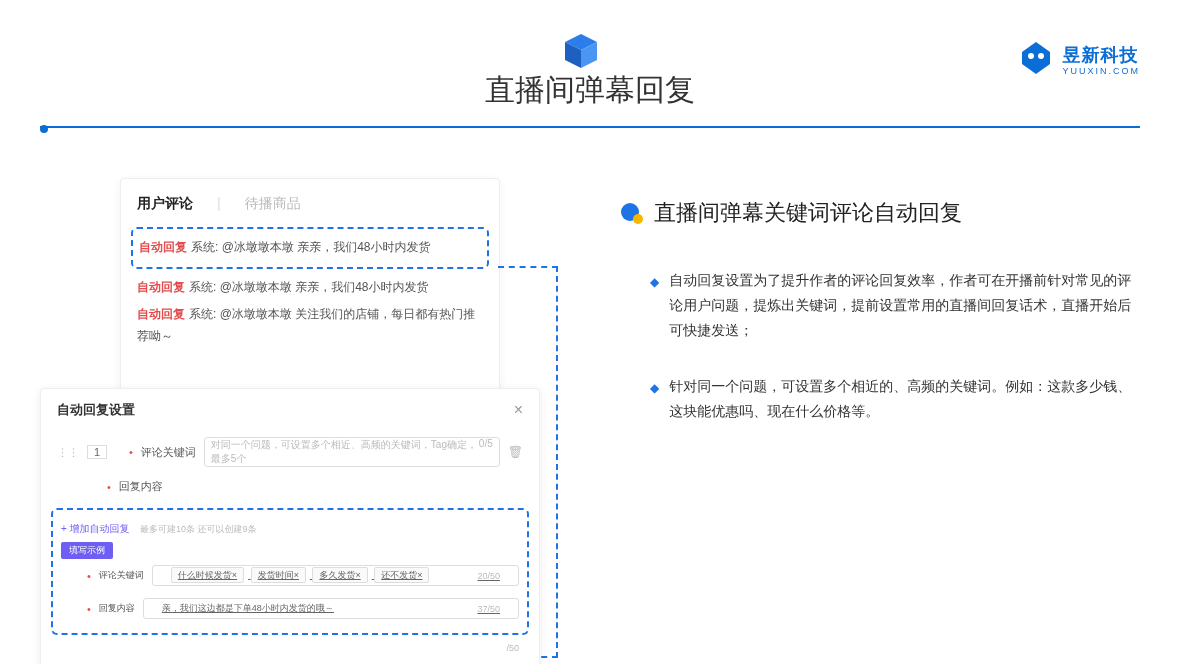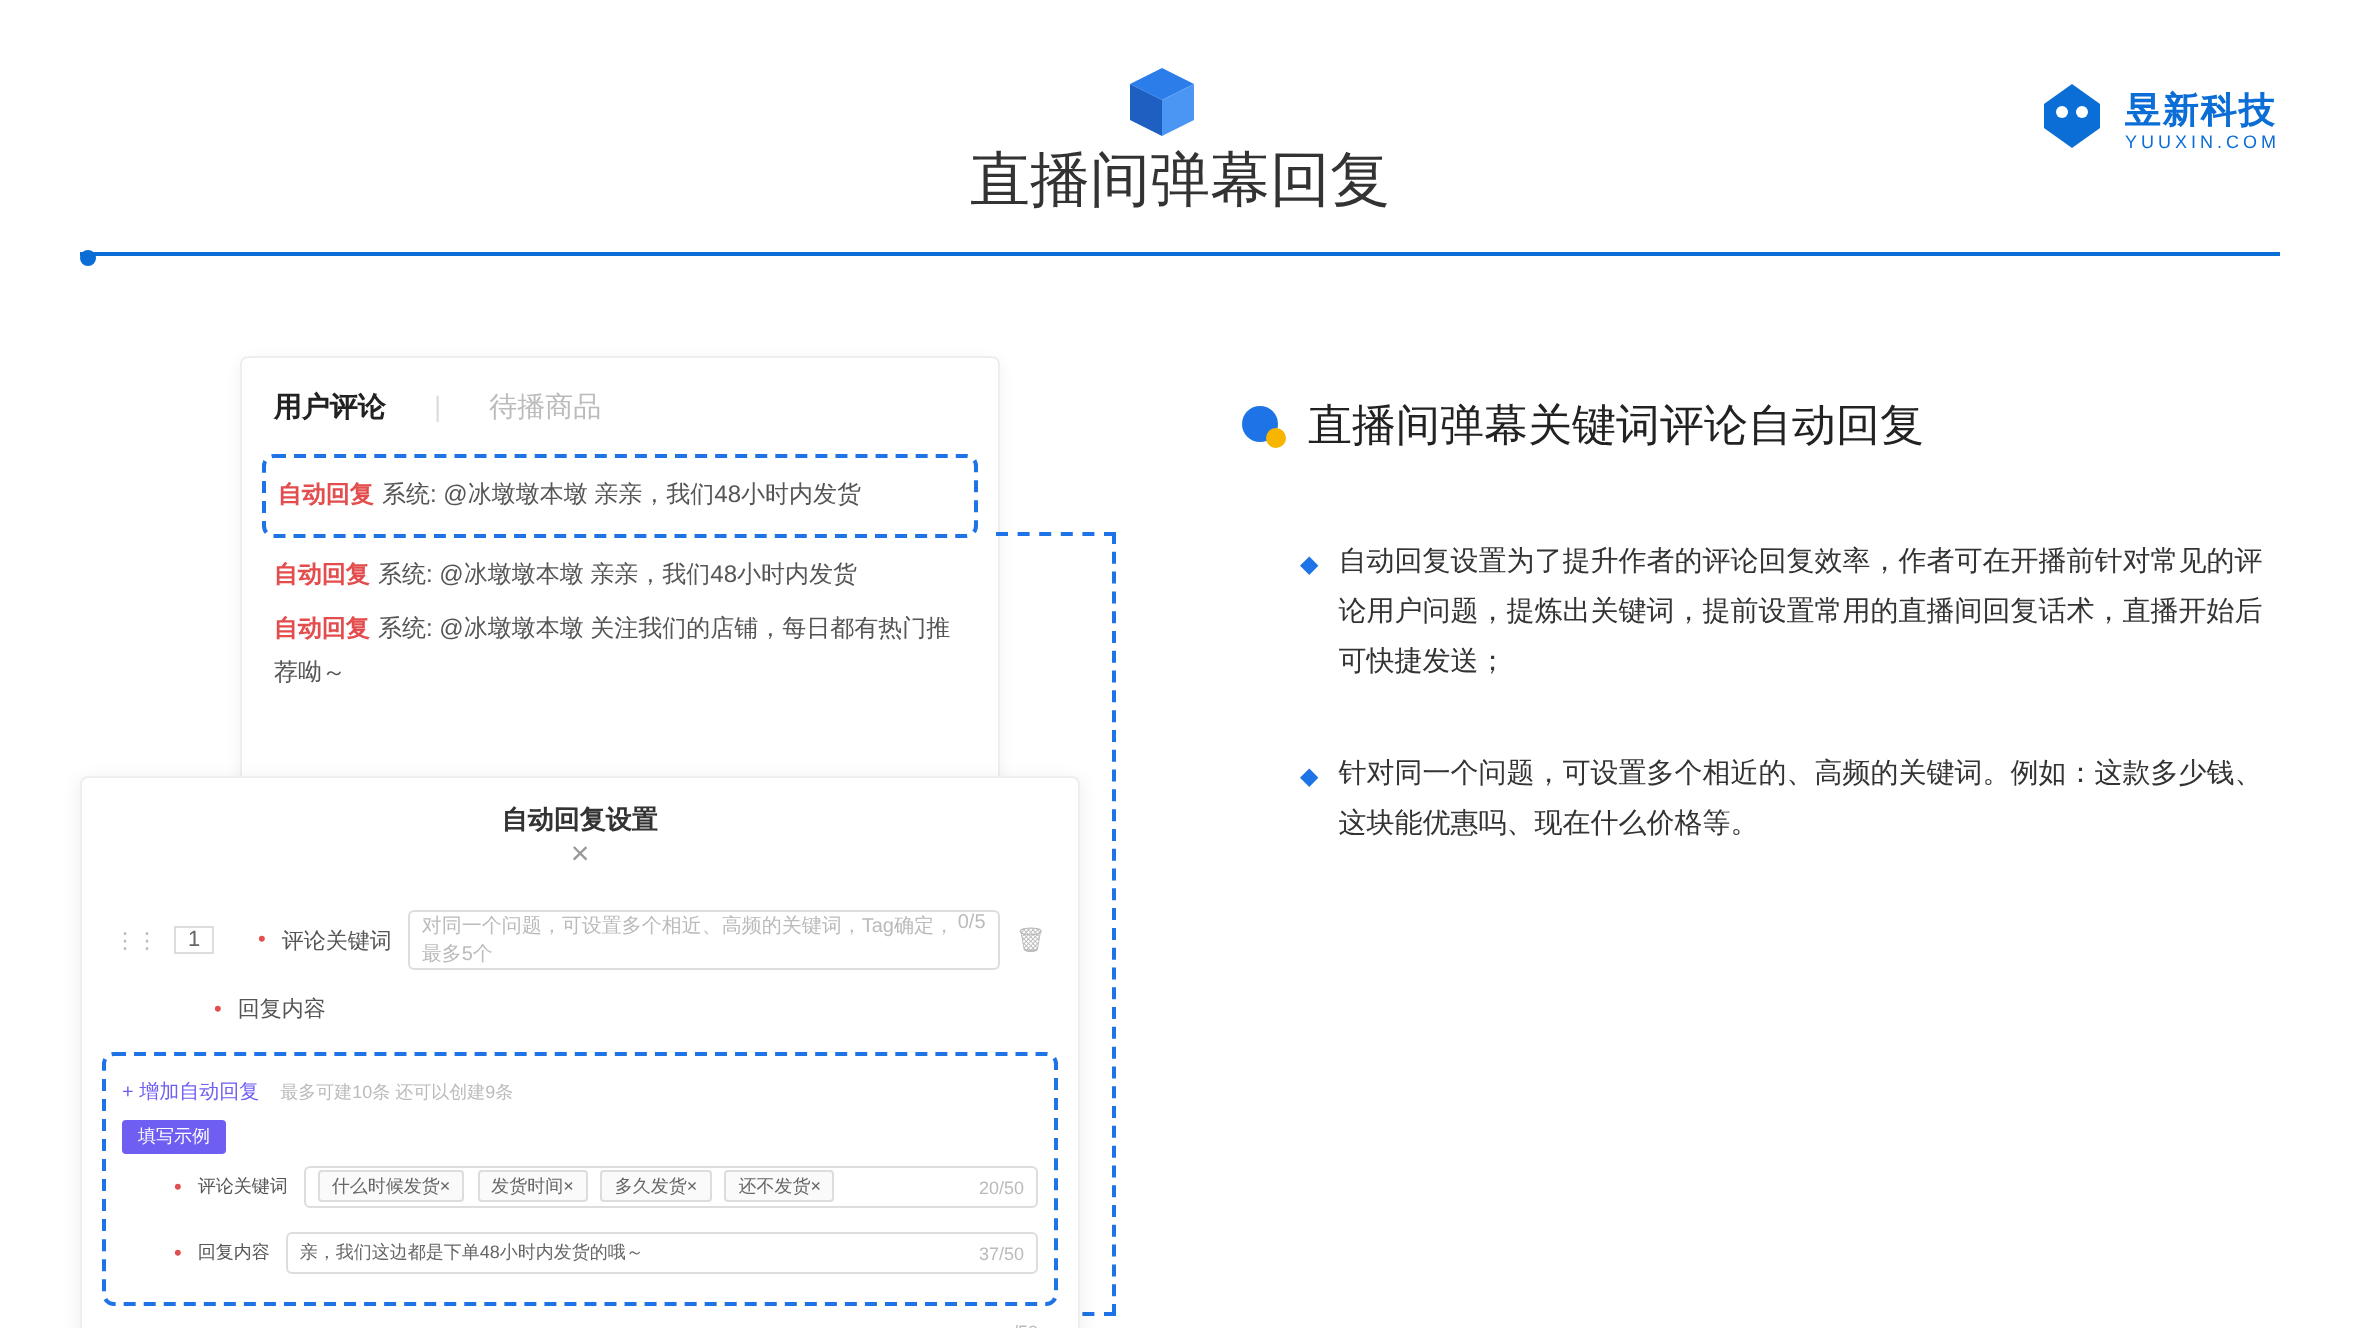--- a/index.html
+++ b/index.html
@@ -27,36 +27,36 @@
 .tab-active { color:#222; font-weight:600; }
 .tab-inactive { color:#bbb;text-align:right; }
 .tab-sep { color:#ddd; }
 .reply-row { font-size:12px; color:#555; line-height:1.8; margin-bottom:6px; }
 .reply-tag { color:#e34d4d; margin-right:4px; font-weight:700; }
 .highlight-box { border:2px dashed #1e73e6; border-radius:6px; padding:8px 6px; margin:0 -6px 8px; position:relative; }
 .connector { position:absolute; border-right:2px dashed #1e73e6; }
 
 
 .card-b { background:#fff; border:1px solid #eee; border-radius:4px; box-shadow:0 2px 10px rgba(0,0,0,.08); width:500px; position:absolute; top:210px; left:0; padding:0 0 10px; }
-.card-b-head { display:flex; justify-content:space-between; align-items:center; padding:12px 16px; font-size:13px; font-weight:600; color:#333;flex-direction:column; }
+.card-b-head { display:flex; justify-content:space-between; padding:12px 16px; font-size:13px; font-weight:600; color:#333; }
 .close-x { color:#999; font-size:16px; font-weight:400; }
 .form-row { display:flex; align-items:center; padding:6px 16px; gap:8px; font-size:11px; }
 .num-box { width:20px; border:1px solid #ddd; text-align:center; font-size:11px; color:#666; }
 .req { color:#e34d4d; }
 .flabel { color:#555; }
 .finput { flex:1; border:1px solid #ddd; border-radius:3px; padding:0 6px; color:#bbb; font-size:10px; display:flex; justify-content:flex-start; }
 .fcount { color:#bbb; }
 .trash { color:#bbb; font-size:12px; }
 
 .section-b { border:2px dashed #1e73e6; border-radius:6px; margin:8px 10px; padding:8px; position:relative; }
 .addlink { color:#6e5ef2; font-size:10px; }
 .addhint { color:#bbb; font-size:9px; margin-left:6px; }
 .badge-ex { background:#6e5ef2; color:#fff; font-size:9px; padding:2px 8px; border-radius:2px; display:inline-block; margin-top:6px; }
 .tag-chip { border:1px solid #ddd; background:#fafafa; font-size:9px; padding:2px 6px; border-radius:2px; color:#666; margin-right:4px; }
-.ex-input { flex:1; border:1px solid #ddd; border-radius:3px; padding:3px 6px; font-size:9px; color:#666; display:flex; justify-content:space-between; align-items:center; }
+.ex-input { flex:1; border:1px solid #ddd; border-radius:3px; padding:3px 18px; font-size:9px; color:#666; display:flex; justify-content:space-between; align-items:center;text-decoration:underline; }
 
 
 .right-title-row { display:flex; align-items:center; gap:10px; margin-bottom:40px; }
 .dot-icon { position:relative; width:24px; height:24px; }
 .right-title { font-size:22px; color:#222; font-weight:500; }
 .bullet { display:flex; gap:10px; font-size:14px; color:#333; line-height:1.8; margin-bottom:30px; padding-left:30px; }
 .bullet-marker { color:#1e73e6; font-size:12px; transform:translateY(4px); }
 </style>
 </head>
 <body>

